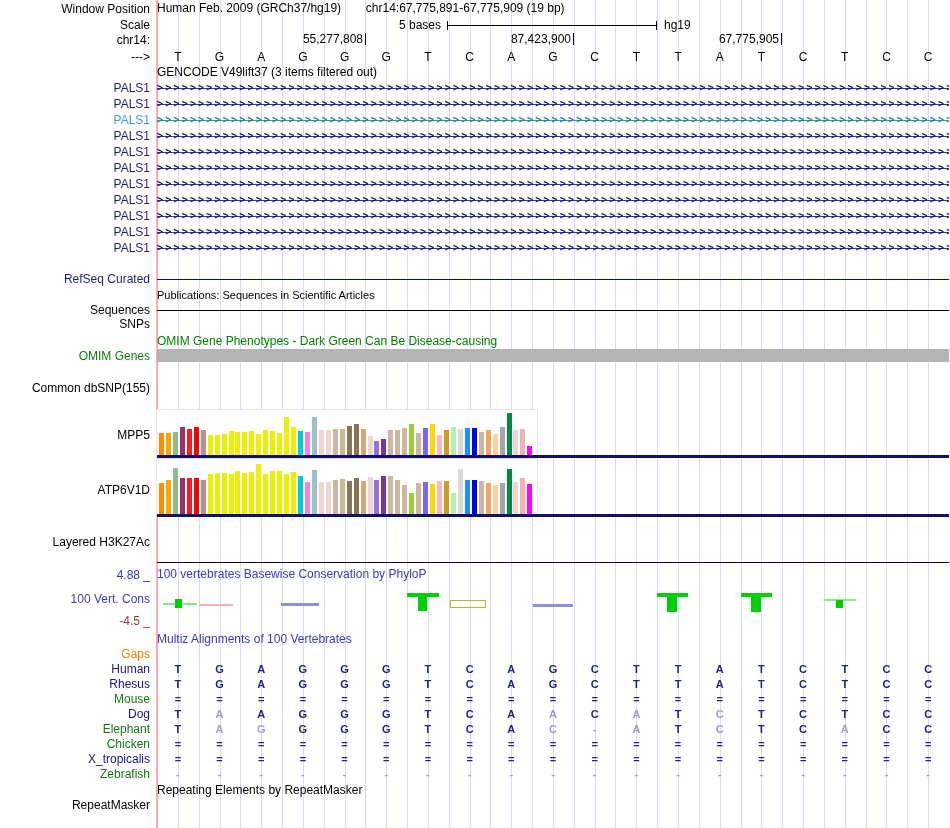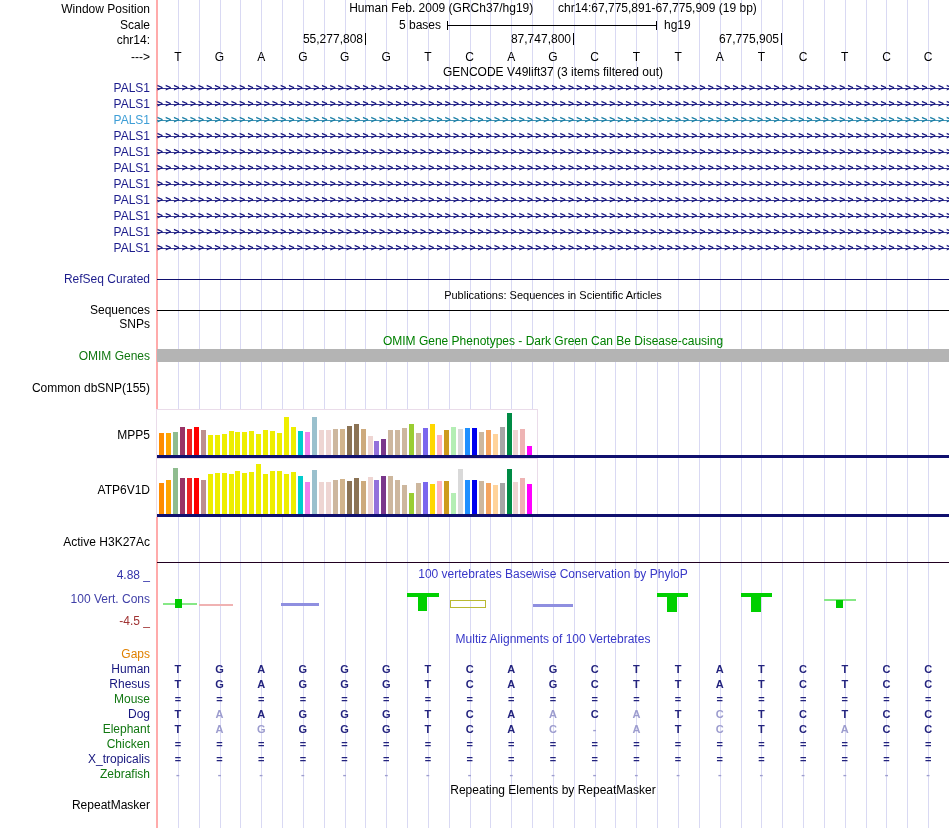--- a/index.html
+++ b/index.html
@@ -3,21 +3,21 @@
 <meta charset="utf-8">
 <style>
   html,body{margin:0;padding:0;background:#fff;}
   #screen{position:relative;width:950px;height:828px;background:#fff;overflow:hidden;
           font-family:"Liberation Sans",sans-serif;color:#000;}
   .grid{position:absolute;left:157px;top:0;width:792px;height:828px;
         background:repeating-linear-gradient(to right,#D9D9F3 0,#D9D9F3 1px,transparent 1px,transparent 20.84px);}
   .edge{position:absolute;left:156px;top:0;width:2px;height:828px;background:#FFABAB;}
   .lbl{position:absolute;left:0;width:150px;text-align:right;font-size:12px;height:16px;line-height:16px;white-space:nowrap;}
   .lbl.blue{color:#1C1C8C;} .lbl.green{color:#117711;} .lbl.cons{color:#4040A8;} .lbl.maxv{color:#3333AA;} .lbl.minv{color:#A03333;}
-  .title{position:absolute;left:157px;width:792px;text-align:center;font-size:12px;height:15px;line-height:15px;white-space:nowrap;}
+  .title{position:absolute;left:157px;width:792px;text-align:left;font-size:12px;height:15px;line-height:15px;white-space:nowrap;}
   .title.small{font-size:11px;}
   .title.blue{color:#3737C8;} .title.green{color:#008000;}
   .hline{position:absolute;left:157px;width:792px;}
   .gene-arrows{position:absolute;left:157px;width:792px;height:16px;overflow:hidden;
                font-family:"DejaVu Sans Mono",monospace;font-weight:bold;font-size:10px;
                letter-spacing:2.2px;line-height:16px;white-space:nowrap;}
   .gene-arrows::before{content:"";position:absolute;left:0;right:0;top:8px;height:1px;background:currentColor;opacity:.85;}
   .bcell,.mcell{position:absolute;text-align:center;}
   .bcell{width:41.7px;font-size:12px;height:16px;line-height:16px;}
   .mcell{width:41.7px;font-size:11px;font-weight:bold;height:15px;line-height:15px;}
@@ -45,21 +45,21 @@
   <div style="position:absolute;left:157px;width:284px;top:17px;text-align:right;font-size:12px;height:16px;line-height:16px">5 bases</div>
   <div style="position:absolute;left:447px;top:25px;width:210px;height:1px;background:#000"></div>
   <div style="position:absolute;left:447px;top:21px;width:1px;height:9px;background:#000"></div>
   <div style="position:absolute;left:656px;top:21px;width:1px;height:9px;background:#000"></div>
   <div style="position:absolute;left:664px;top:17px;font-size:12px;height:16px;line-height:16px">hg19</div>
 
   <div class="lbl" style="top:32px">chr14:</div>
   <div id="coords">
       <div class="coord" style="left: 271px;">55,277,808</div>
       <div class="ctick" style="left: 365px;"></div>
-      <div class="coord" style="left: 479px;">87,747,800</div>
+      <div class="coord" style="left: 479px;">87,423,900</div>
       <div class="ctick" style="left: 573px;"></div>
       <div class="coord" style="left: 687px;">67,775,905</div>
       <div class="ctick" style="left: 781px;"></div>
     </div>
 
   <div class="lbl" style="top:49px">---&gt;</div>
   <div id="bases">
       <div class="bcell" style="left: 157px; top: 49px;">T</div>
       <div class="bcell" style="left: 198.684px; top: 49px;">G</div>
       <div class="bcell" style="left: 240.368px; top: 49px;">A</div>
@@ -232,21 +232,21 @@
       <div class="gtex-bar" style="left: 328.65px; height: 33px; background: rgb(244, 164, 96);"></div>
       <div class="gtex-bar" style="left: 335.6px; height: 31px; background: rgb(255, 211, 155);"></div>
       <div class="gtex-bar" style="left: 342.55px; height: 33px; background: rgb(166, 166, 166);"></div>
       <div class="gtex-bar" style="left: 349.5px; height: 47px; background: rgb(0, 139, 69);"></div>
       <div class="gtex-bar" style="left: 356.45px; height: 34px; background: rgb(238, 213, 210);"></div>
       <div class="gtex-bar" style="left: 363.4px; height: 38px; background: rgb(238, 180, 180);"></div>
       <div class="gtex-bar" style="left: 370.35px; height: 32px; background: rgb(255, 0, 255);"></div>
     </div>
   <div class="hline" style="top:514px;height:3px;background:#10106E"></div>
 
-  <div class="lbl" style="top:534px">Active H3K27Ac</div>
+  <div class="lbl" style="top:534px">Layered H3K27Ac</div>
   <div class="hline" style="top:562px;height:1px;background:#200020"></div>
 
   <div class="lbl maxv" style="top:567px">4.88 _</div>
   <div class="title blue" style="top:567px">100 vertebrates Basewise Conservation by PhyloP</div>
   <div class="lbl cons" style="top:591px">100 Vert. Cons</div>
   <div id="pmarks">
       <div class="pmark" style="left: 163px; top: 603px; width: 34px; height: 2px; background: rgb(134, 232, 134);"></div>
       <div class="pmark" style="left: 175px; top: 599px; width: 7px; height: 9px; background: rgb(0, 204, 0);"></div>
       <div class="pmark" style="left: 199px; top: 604px; width: 34px; height: 2px; background: rgb(240, 178, 178);"></div>
       <div class="pmark" style="left: 281px; top: 603px; width: 38px; height: 3px; background: rgb(143, 143, 224);"></div>

